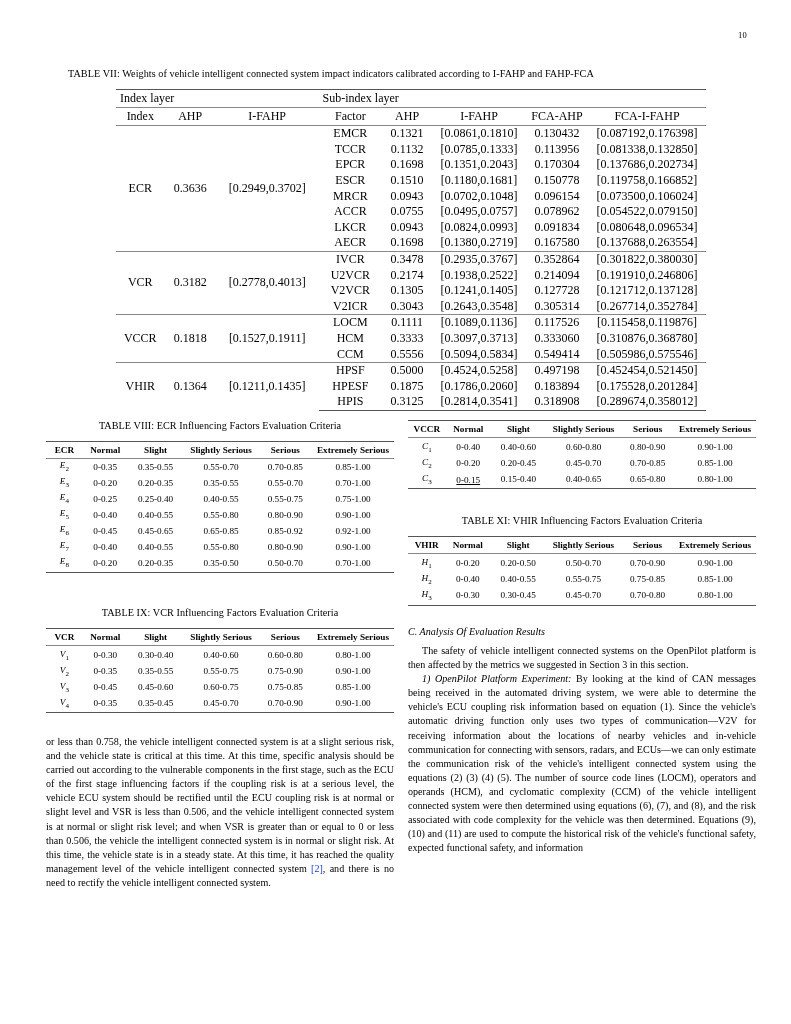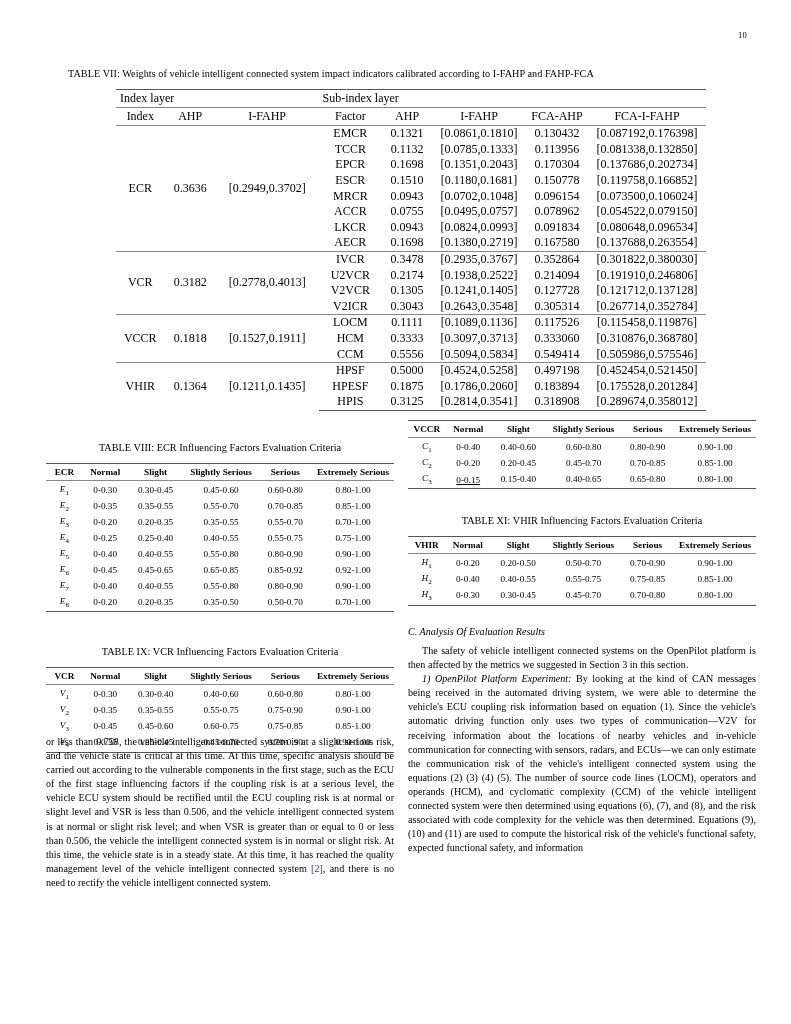--- a/index.html
+++ b/index.html
@@ -73,21 +73,20 @@
   #table7 .c-fcaahp { width: 72px;  text-align: center; }
   #table7 .c-fcaif  { width: 128px; text-align: center; }
   #table7 .hdr-left { text-align: left; padding-left: 4px; }
 
   
   .col-left {
     position: absolute;
     left: 42px;
     top: 420px;
     width: 348px;
-    margin-top: 22px;
   }
   .col-right {
     position: absolute;
     left: 404px;
     top: 420px;
     width: 348px;
   }
 
   .crit-tbl {
     border-collapse: collapse;
@@ -336,28 +335,20 @@
               <th class="k rule-thick" style="border-bottom: 0.8px solid rgb(136, 136, 136);">ECR</th>
               <th class="c1 rule-thick" style="border-bottom: 0.8px solid rgb(136, 136, 136);">Normal</th>
               <th class="c2 rule-thick" style="border-bottom: 0.8px solid rgb(136, 136, 136);">Slight</th>
               <th class="c3 rule-thick" style="border-bottom: 0.8px solid rgb(136, 136, 136);">Slightly Serious</th>
               <th class="c4 rule-thick" style="border-bottom: 0.8px solid rgb(136, 136, 136);">Serious</th>
               <th class="c5 rule-thick" style="border-bottom: 0.8px solid rgb(136, 136, 136);">Extremely Serious</th>
             </tr>
           </thead>
           <tbody>
             <tr>
-              <td class="k" style="padding-top: 3px;"><span class="key">E<sub>1</sub></span></td>
-              <td class="c1" style="padding-top: 3px;">0-0.30</td>
-              <td class="c2" style="padding-top: 3px;">0.30-0.45</td>
-              <td class="c3" style="padding-top: 3px;">0.45-0.60</td>
-              <td class="c4" style="padding-top: 3px;">0.60-0.80</td>
-              <td class="c5" style="padding-top: 3px;">0.80-1.00</td>
-            </tr>
-            <tr>
               <td class="k"><span class="key">E<sub>2</sub></span></td>
               <td class="c1">0-0.35</td>
               <td class="c2">0.35-0.55</td>
               <td class="c3">0.55-0.70</td>
               <td class="c4">0.70-0.85</td>
               <td class="c5">0.85-1.00</td>
             </tr>
             <tr>
               <td class="k"><span class="key">E<sub>3</sub></span></td>
               <td class="c1">0-0.20</td>

